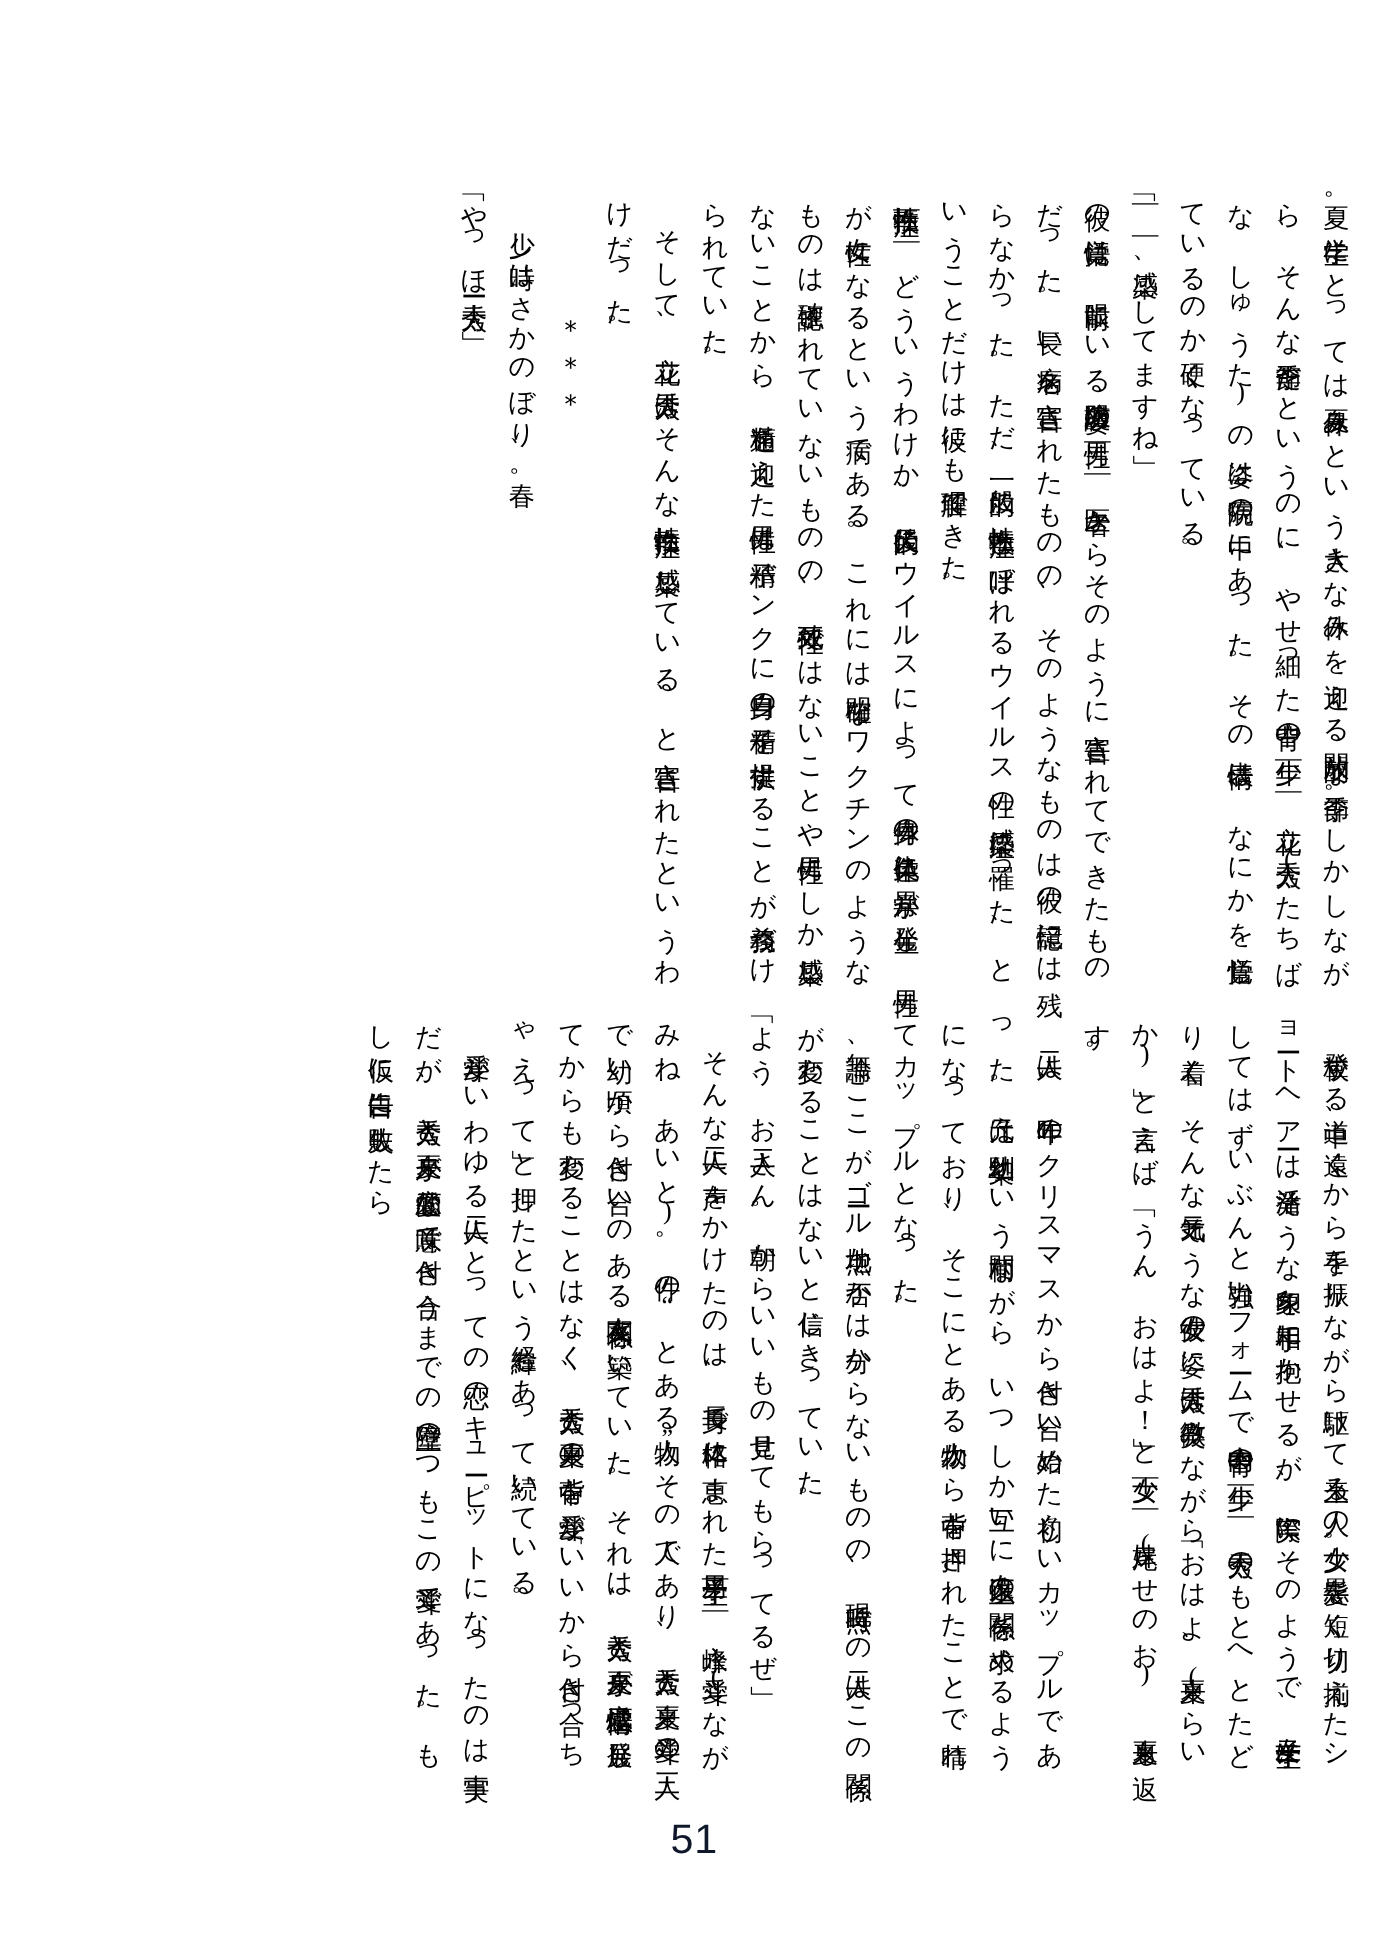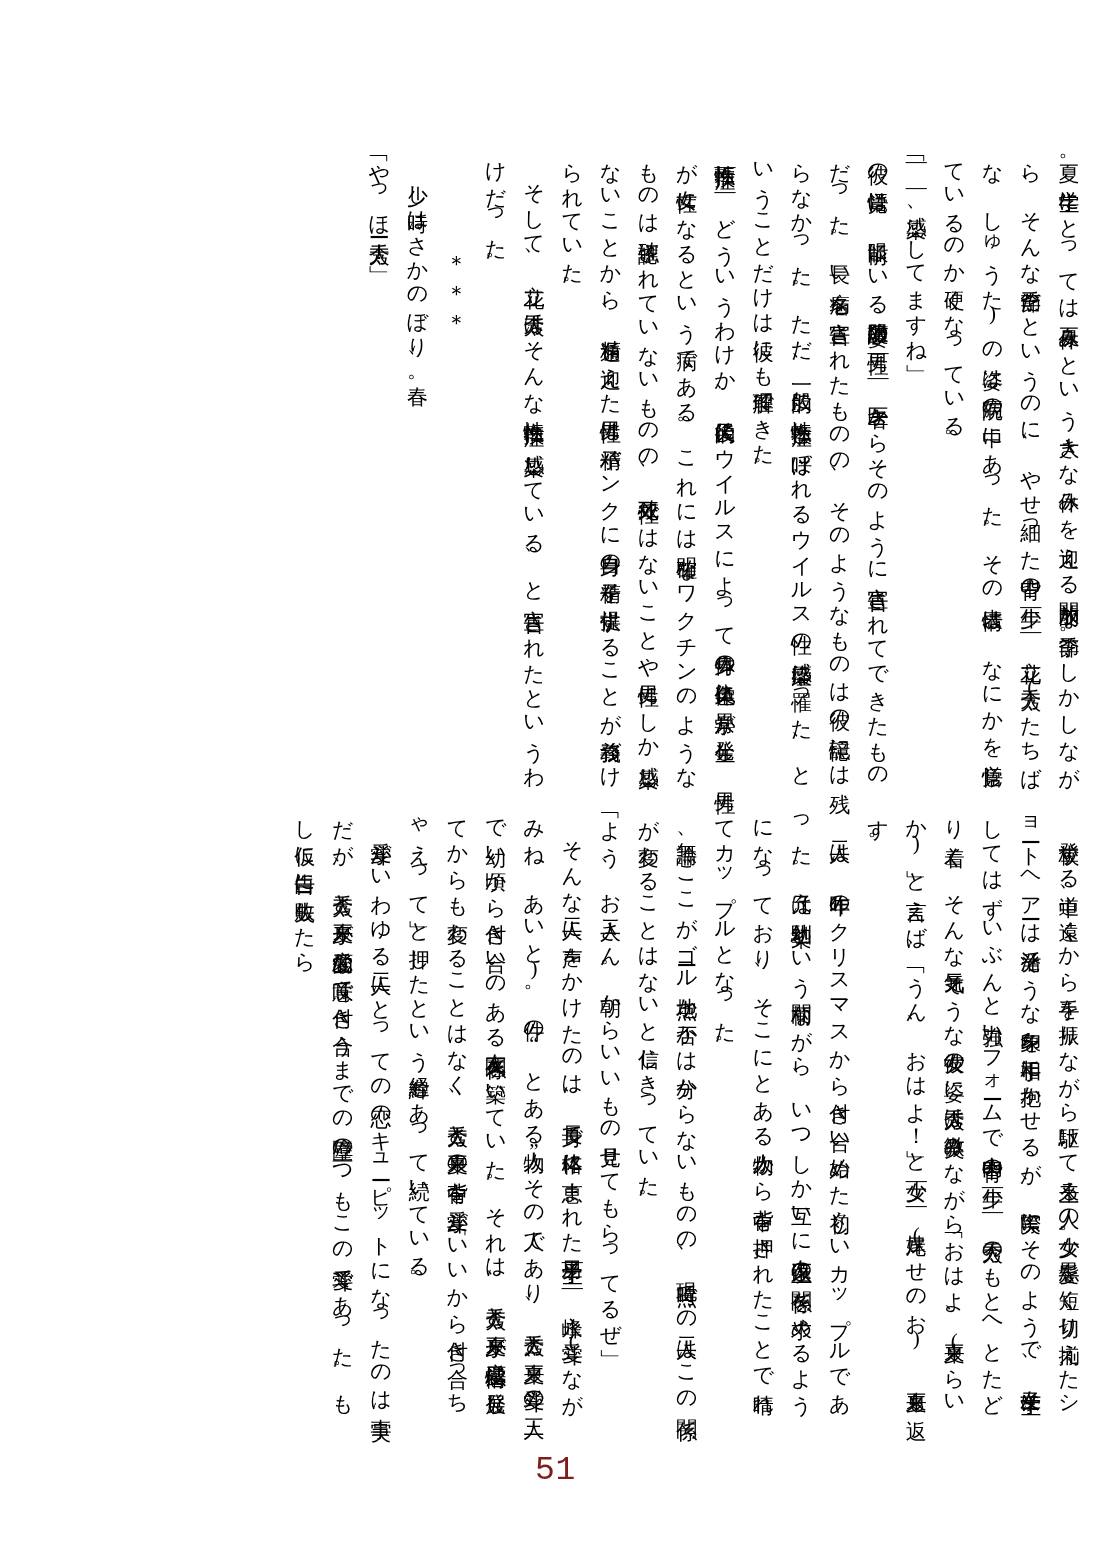--- a/index.html
+++ b/index.html
@@ -72,24 +72,24 @@
     font-size: 22px;
   }
 
   
   #folio {
     position: absolute;
     left: 0;
     right: 0;
     top: 1452px;
     text-align: center;
-    font-family: Liberation Mono, monospace;
+    font-family: Liberation Sans, sans-serif;
     font-size: 33px;
     letter-spacing: 0.02em;
-    color: #7f1d1d;
+    color: #0f172a;
   }
 </style>
 </head>
 <body>
 
 <div id="page">
 
   <div class="vblock" id="block-one">
     <p class="noindent">夏。学生にとっては夏休みという大きな休みを迎える開放的な季節。しかしながら、そんな季節だというのに、やせ細った中背の少年――立花　秀太(たちばな　しゅうた)の姿は病院の中にあった。その表情は、なにかを覚悟しているのか硬くなっている。</p>
     <p class="noindent">「――感染、してますね」</p>

